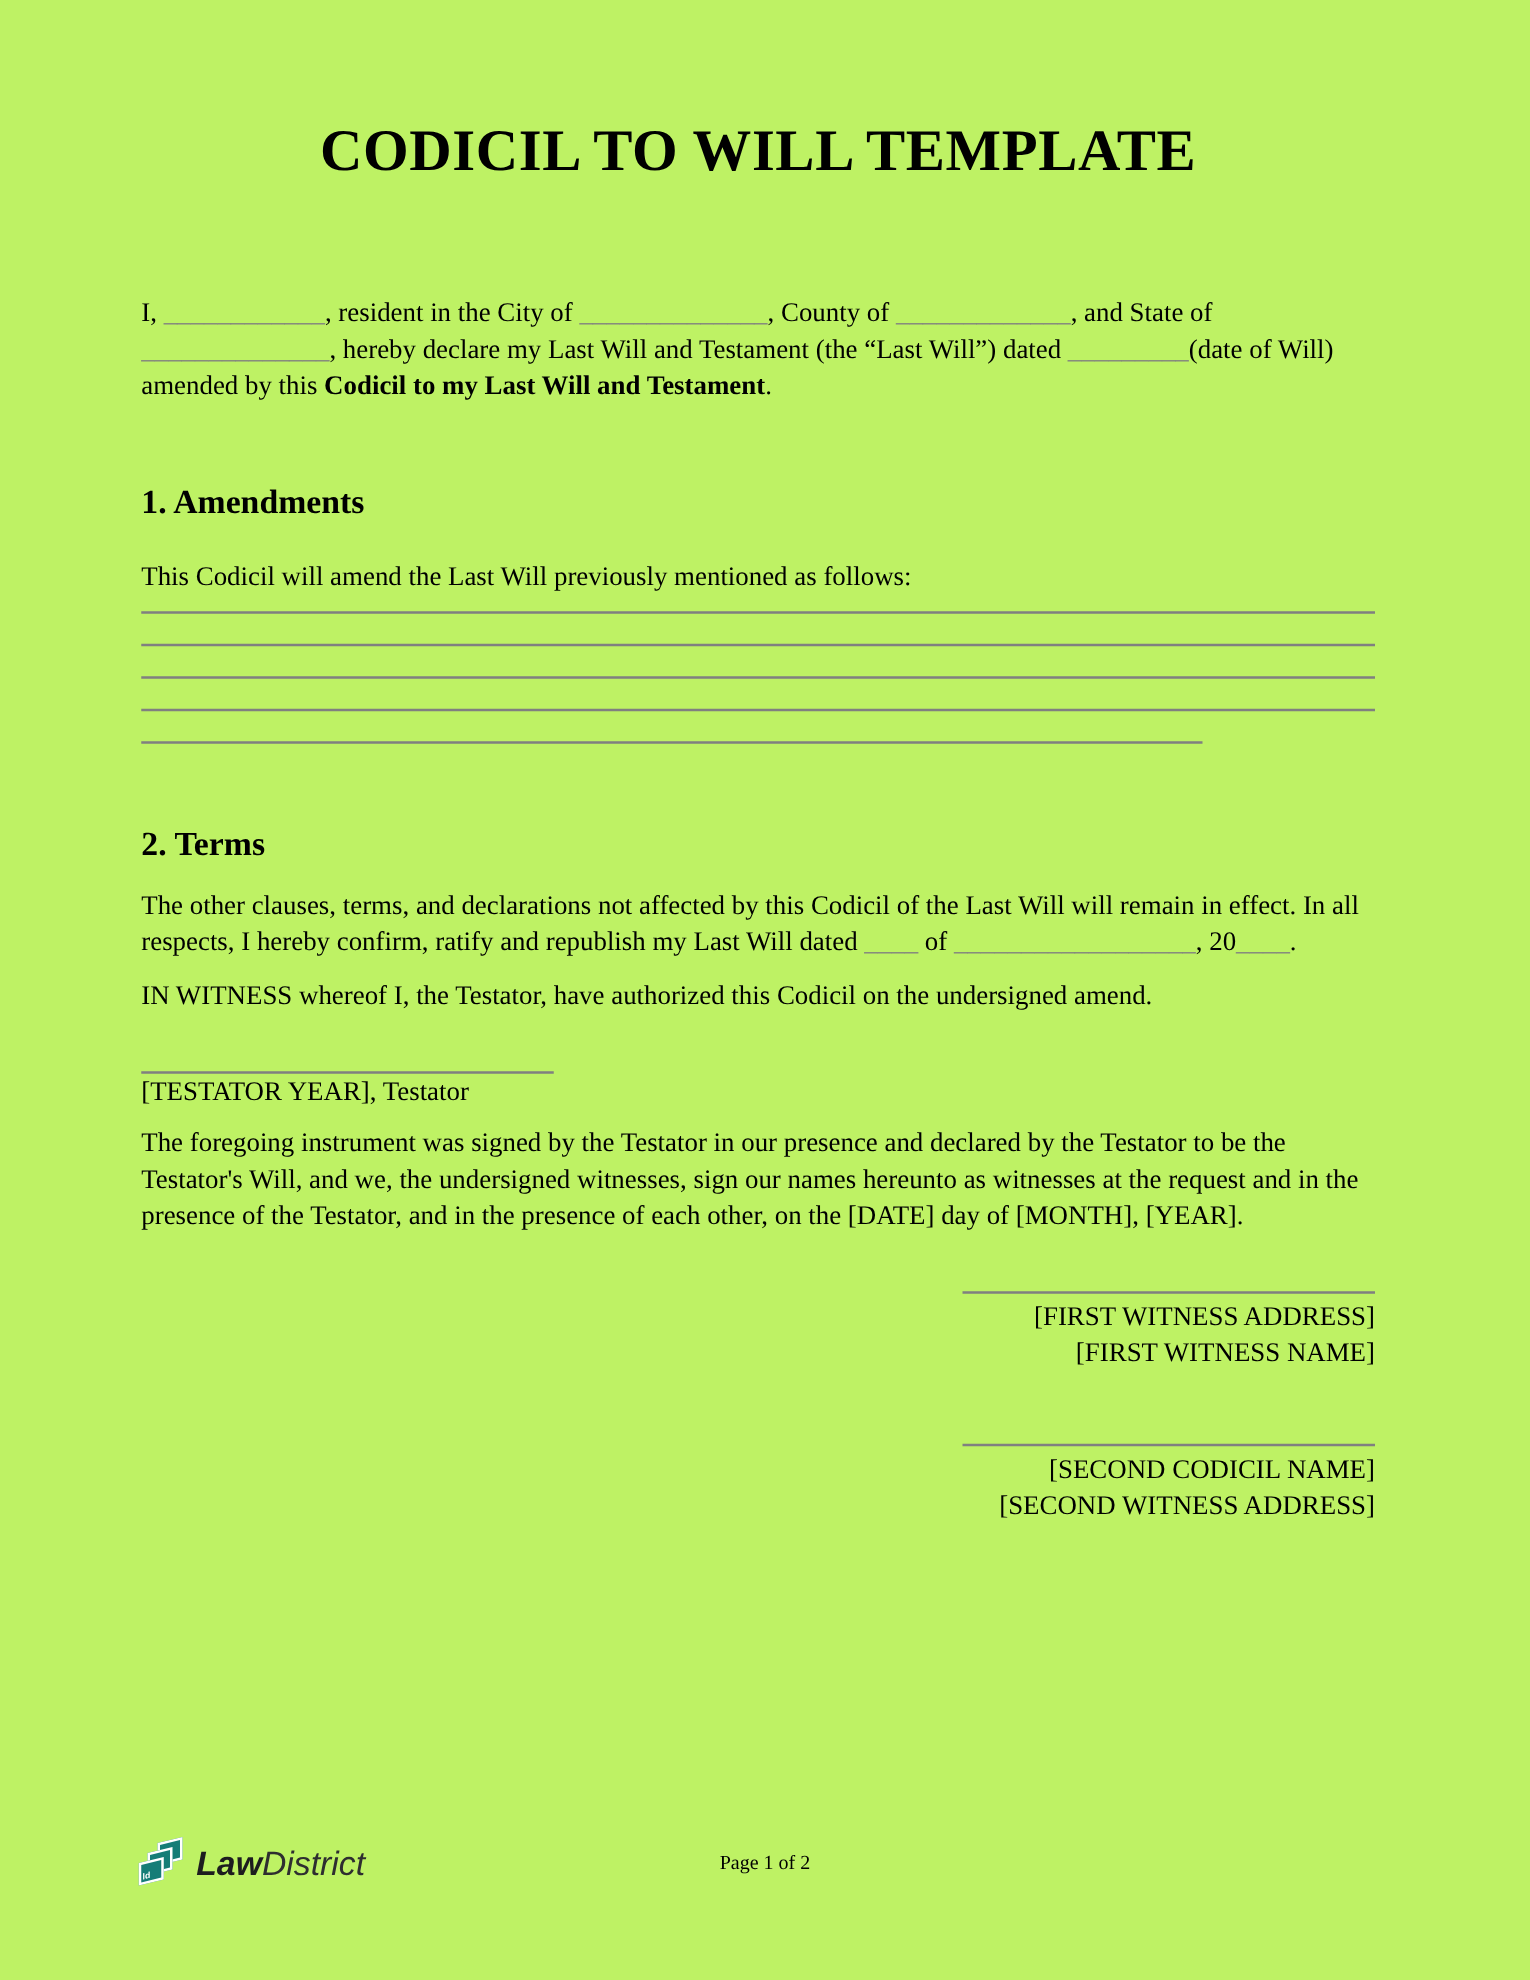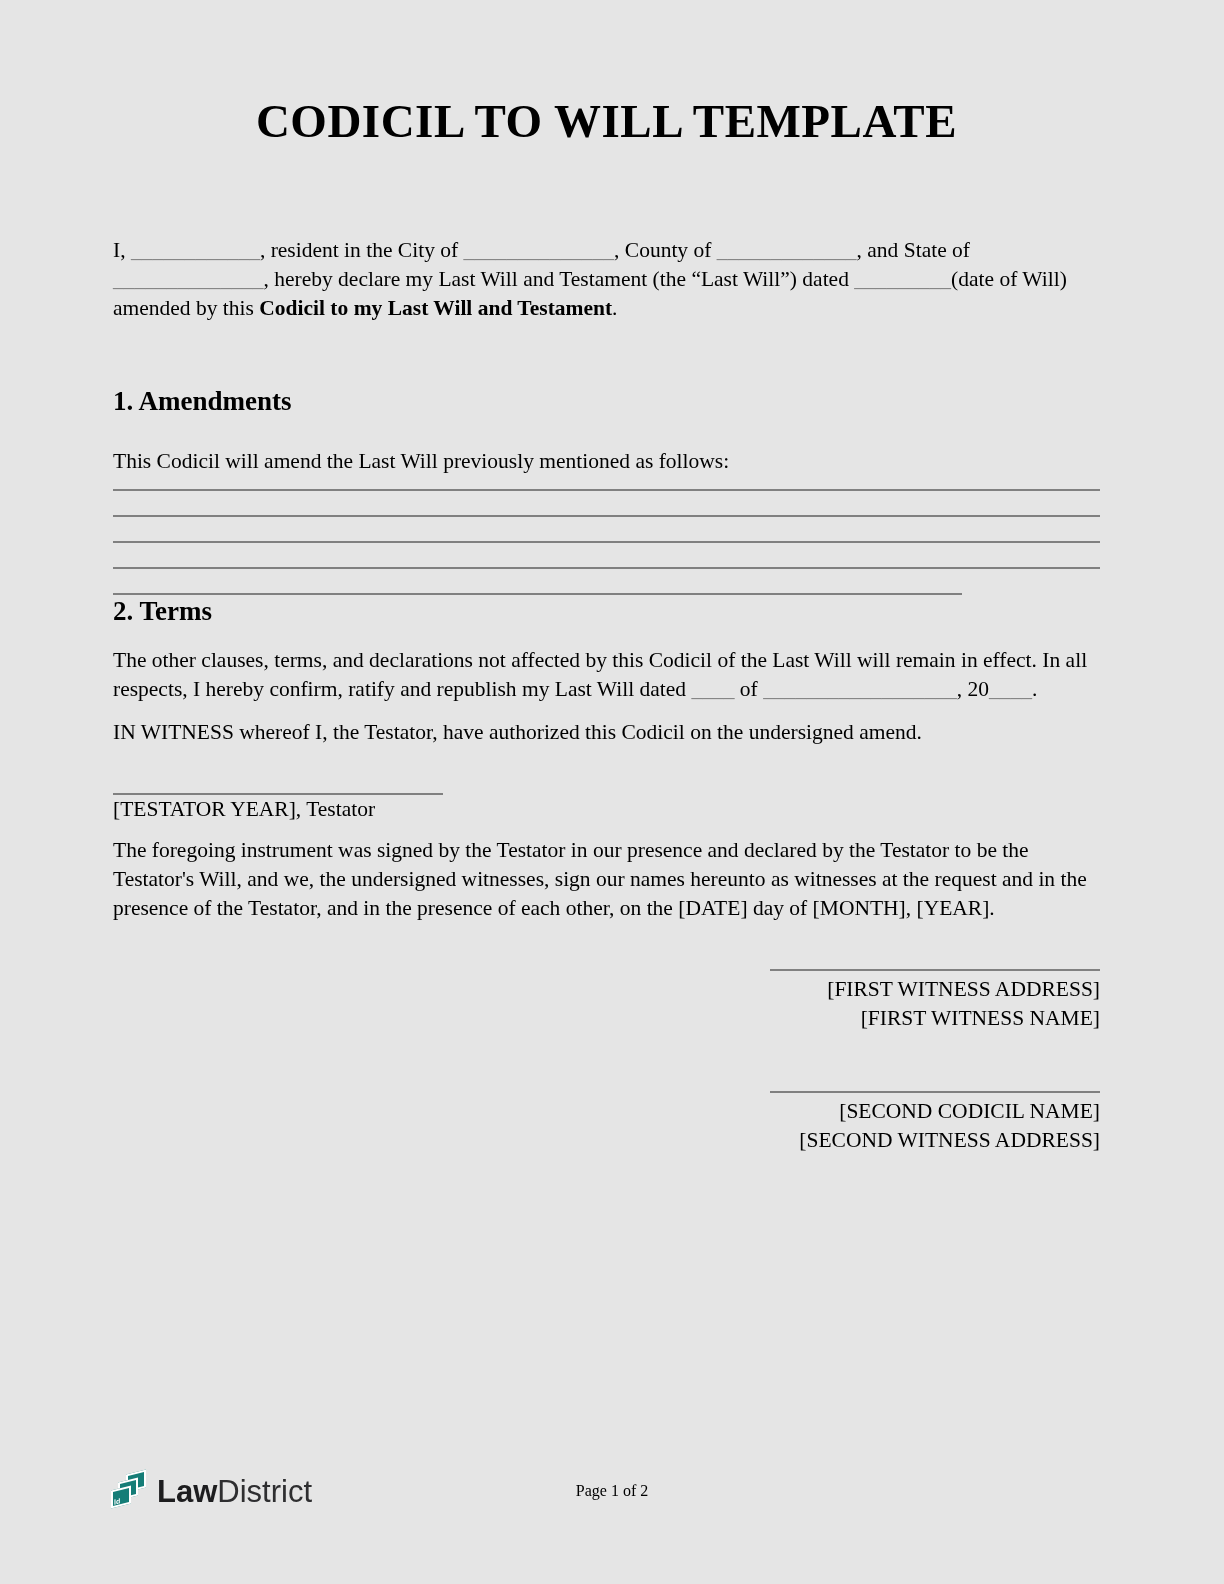--- a/index.html
+++ b/index.html
@@ -1,58 +1,58 @@
 <!DOCTYPE html>
 <html><head>
 <meta charset="utf-8">
 <style>
   html, body { margin:0; padding:0; background:#ffffff; }
   .page {
-    width:1224px; height:1584px; position:relative; background:#e5e5e5;
+    width:1224px; height:1584px; position:relative; background:#bef264;
     box-sizing:border-box; padding:92px 124px 0 113px;
     font-family:"Liberation Serif", serif; color:#000000;
     overflow:hidden;
   }
   .doc-title {
     margin:0; text-align:center; font-size:47px; line-height:1.25;
     font-weight:bold; letter-spacing:0.5px;
   }
   p { margin:0; font-size:21.5px; line-height:29px; }
   .intro { margin-top:85px; }
   .blank { color:#808080;font-style:italic; }
   .bold { font-weight:bold; }
   h2 { margin:0; font-size:27px; line-height:1.2; font-weight:bold; }
   .h-amend { margin-top:62px; }
   .amend-body { margin-top:30px; }
   .rules { margin-top:0; }
   .rule { height:24px; border-bottom:2px solid #808080; }
   .rule.first { height:13px; }
   .rule.short { width:86%; }
-  .h-terms { }
+  .h-terms { margin-top:64px; }
   .terms-body { margin-top:18px; }
   .in-witness { margin-top:14px; }
   .sig-block { margin-top:38px; }
   .sig-line { width:330px; height:8px; border-bottom:2px solid #808080; }
   .attestation { margin-top:12px; }
   .witness-block { margin-top:46px; text-align:right; }
   .witness-block.second { margin-top:58px; }
   .witness-line { width:330px; height:0; border-bottom:2px solid #808080; margin-left:auto; margin-bottom:4px; }
   .footer { position:absolute; left:0; right:0; top:1466px; height:56px; }
   .page-label { text-align:center; font-size:16px; line-height:29px; padding-top:10px; }
   .brand { position:absolute; left:110px; top:4px; display:flex; align-items:center; gap:7px;
            font-family:"Liberation Sans", sans-serif; }
   .logo-icon { position:relative; width:40px; height:42px; }
   .doc-sq { position:absolute; width:20px; height:18px; background:#157d77;
             border:2.5px solid #ffffff; box-sizing:border-box; transform:skewY(-14deg); }
   .doc-sq.back  { left:16px; top:2px; }
   .doc-sq.mid   { left:8px;  top:10px; }
   .doc-sq.front { left:1px;  top:18px; }
   .doc-sq .monogram { position:absolute; left:1px; bottom:0px; color:#ffffff;
             font-size:7px; font-weight:bold; line-height:7px; letter-spacing:0; }
-  .brand-text { font-size:31px; line-height:31px; }
+  .brand-text { font-size:27px; line-height:31px;font-style:italic; }
   .brand-bold { font-weight:700; color:#1d1d1f; }
   .brand-reg  { font-weight:400; color:#2e2e30; }
 </style>
 </head>
 <body>
 
 <div class="page">
 
   <h1 class="doc-title">CODICIL TO WILL TEMPLATE</h1>
 

